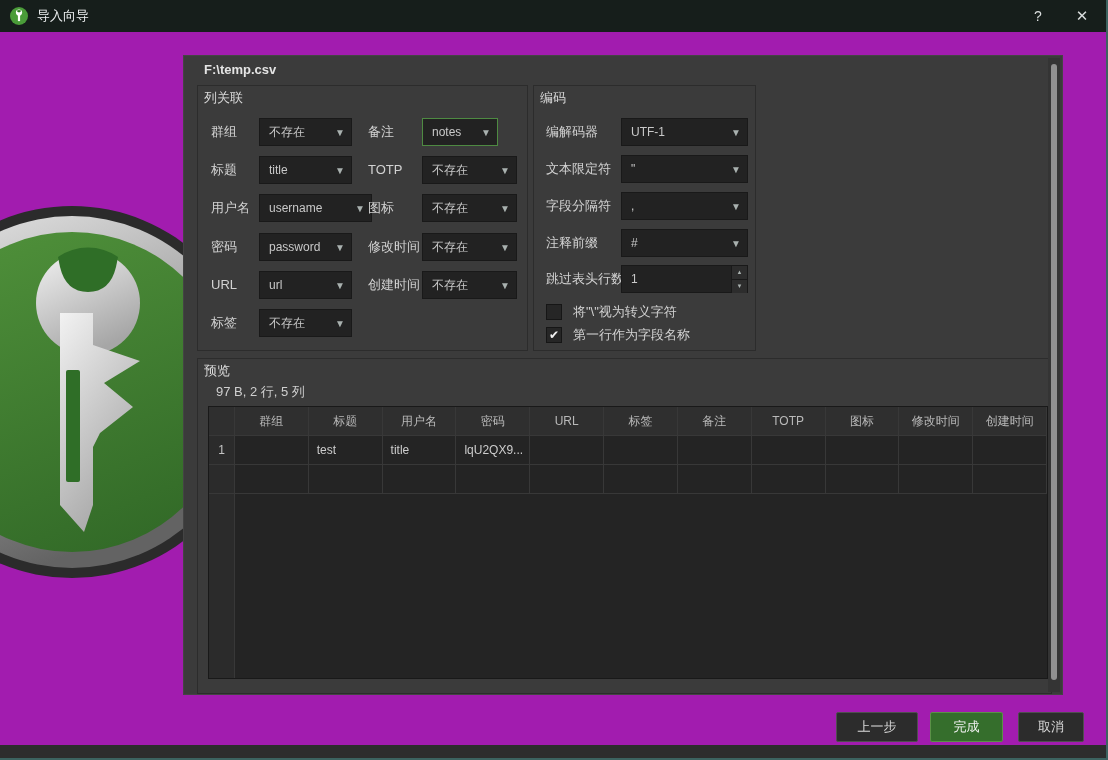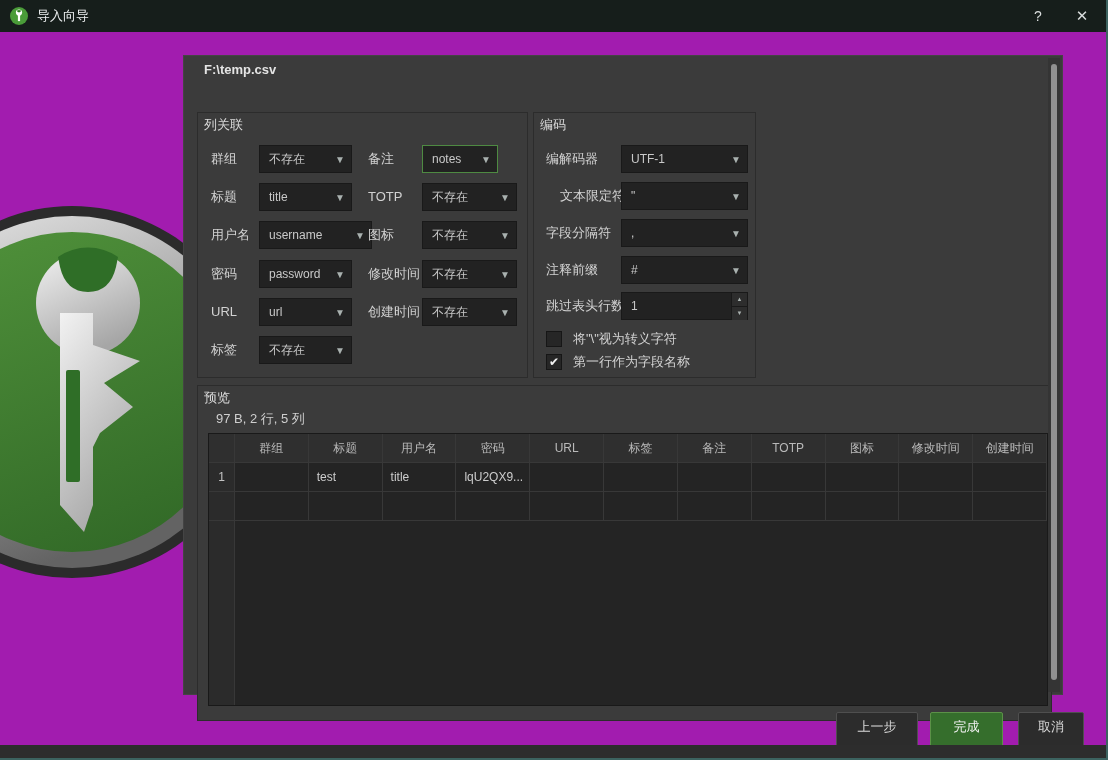--- a/index.html
+++ b/index.html
@@ -20,21 +20,21 @@
   .teal-bottom { position:absolute; left:0; top:758px; width:1108px; height:2px; background:#3c6360; }
   .teal-right { position:absolute; right:0; top:0; width:2px; height:760px; background:#3c6360; }
 
   
   .logo { position:absolute; left:0; top:195px; }
 
   
   .panel { position:absolute; left:183px; top:55px; width:880px; height:640px; background:#3b3b3b; border:1px solid #444444; }
   .filepath { position:absolute; left:20px; top:6px; font-size:13px; font-weight:bold; color:#e4e4e4; }
 
-  .groupbox { position:absolute; border:1px solid #2c2c2c; background:#3b3b3b;margin-top:27px; }
+  .groupbox { position:absolute; border:1px solid #2c2c2c; background:#3b3b3b; }
   .gb-title { position:absolute; left:6px; top:3px; font-size:13px; color:#dadada; }
   .gb1 { left:13px; top:29px; width:331px; height:266px; }
   .gb2 { left:349px; top:29px; width:223px; height:266px; }
   .gb3 { left:13px; top:302px; width:855px; height:336px; }
 
   .flabel { position:absolute; height:28px; line-height:28px; font-size:13px; color:#d2d2d2; white-space:nowrap; }
   .combo { position:absolute; height:28px; background:#222222; border:1px solid #191919; display:flex; align-items:center; cursor:pointer; }
   .combo .cval { flex:1; padding-left:9px; font-size:12px; color:#c9c9c9; white-space:nowrap; overflow:hidden; }
   .combo .arrow { width:22px; text-align:center; font-size:10px; color:#a9b1af; }
   .combo.focused { border:1px solid #4e8a42; }
@@ -60,21 +60,21 @@
   .tbody-row .tcell { background:#242424; text-align:left; padding-left:8px; width:74px; }
   .tbody-row .gutter { background:#2b2b2b; }
   .tfill { display:flex; height:184px; }
   .tfill .gutter-fill { width:26px; background:#2b2b2b; border-right:1px solid #383838; }
 
   
   .vscroll { position:absolute; right:2px; top:2px; width:12px; height:634px; background:#343434; }
   .vscroll .thumb { position:absolute; left:3px; top:6px; width:6px; height:616px; background:#909090; border-radius:3px; }
 
   
-  .btn { position:absolute; top:712px; height:46px; background:#2c2c2c; border:1px solid #4f4f4f; border-radius:2px; color:#d8d8d8; font-size:13px; text-align:center; line-height:28px; cursor:pointer; }
+  .btn { position:absolute; top:712px; height:30px; background:#2c2c2c; border:1px solid #4f4f4f; border-radius:2px; color:#d8d8d8; font-size:13px; text-align:center; line-height:28px; cursor:pointer; }
   .btn-back { left:836px; width:82px; }
   .btn-finish { left:930px; width:73px; background:#356e2c; border-color:#5b9148; color:#f2f2f2;text-align:center; }
   .btn-cancel { left:1018px; width:66px; }
 </style>
 </head>
 <body>
 
 <div id="window">
 
   <div class="titlebar">
@@ -178,21 +178,21 @@
     </div>
 
     <div class="groupbox gb2">
       <div class="gb-title">编码</div>
 
       <span class="flabel" style="left:12px;top:32px">编解码器</span>
       <div class="combo" style="left:87px;top:32px;width:127px">
         <span class="cval">UTF-1</span>
         <span class="arrow">▼</span>
       </div>
-      <span class="flabel" style="left:26px;top:69px">文本限定符</span>
+      <span class="flabel" style="left:12px;top:69px">文本限定符</span>
       <div class="combo" style="left:87px;top:69px;width:127px">
         <span class="cval">"</span>
         <span class="arrow">▼</span>
       </div>
       <span class="flabel" style="left:12px;top:106px">字段分隔符</span>
       <div class="combo" style="left:87px;top:106px;width:127px">
         <span class="cval">,</span>
         <span class="arrow">▼</span>
       </div>
       <span class="flabel" style="left:12px;top:143px">注释前缀</span>

